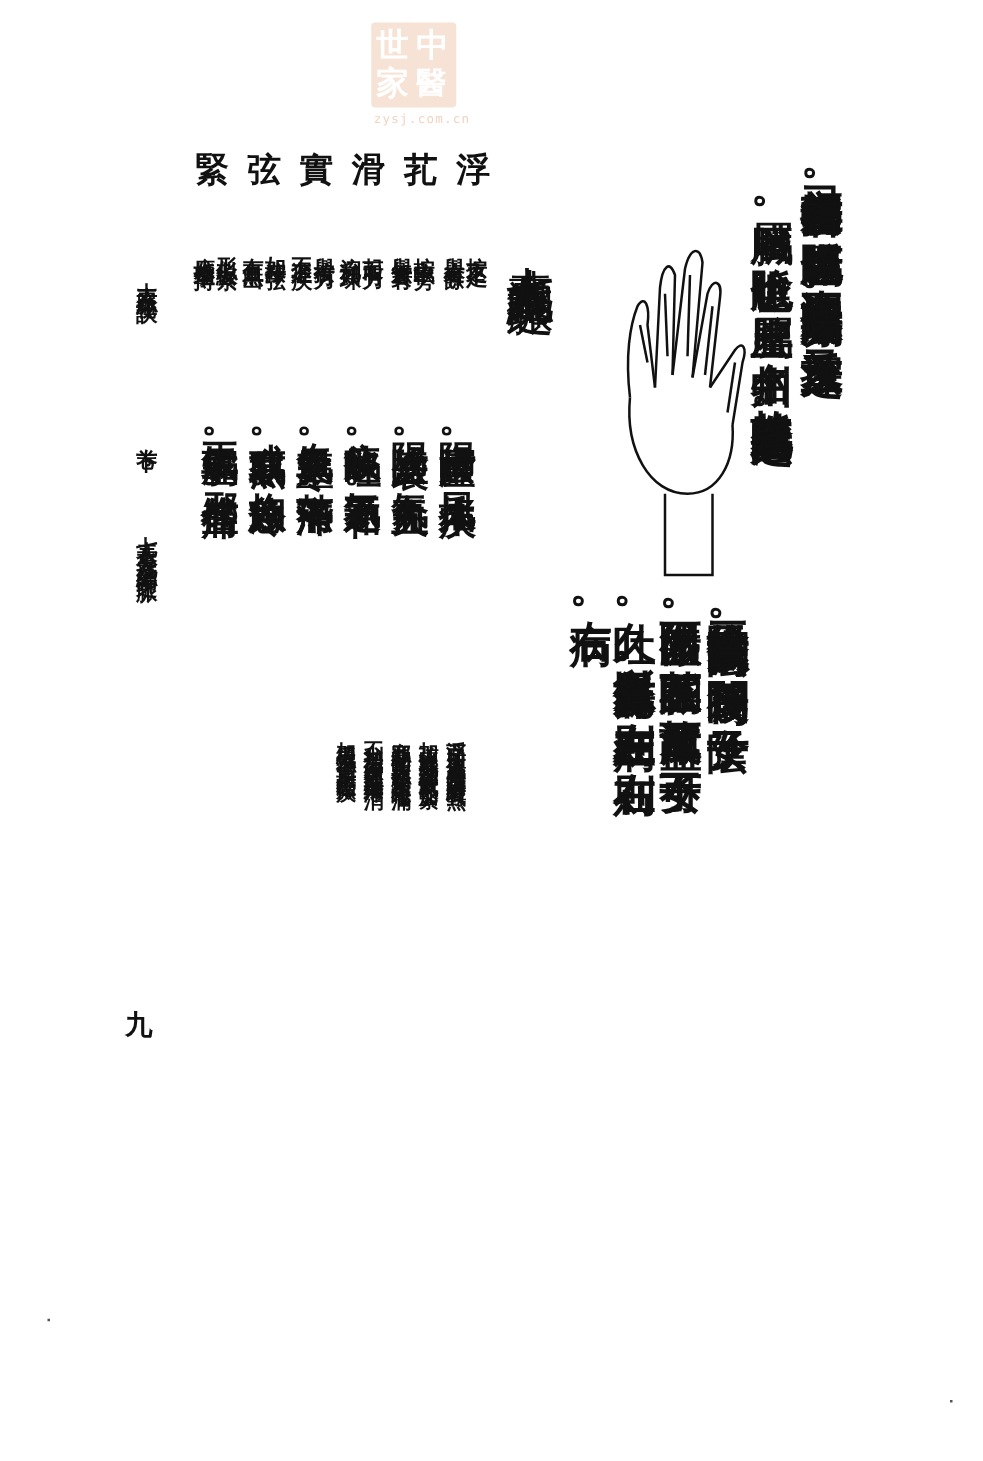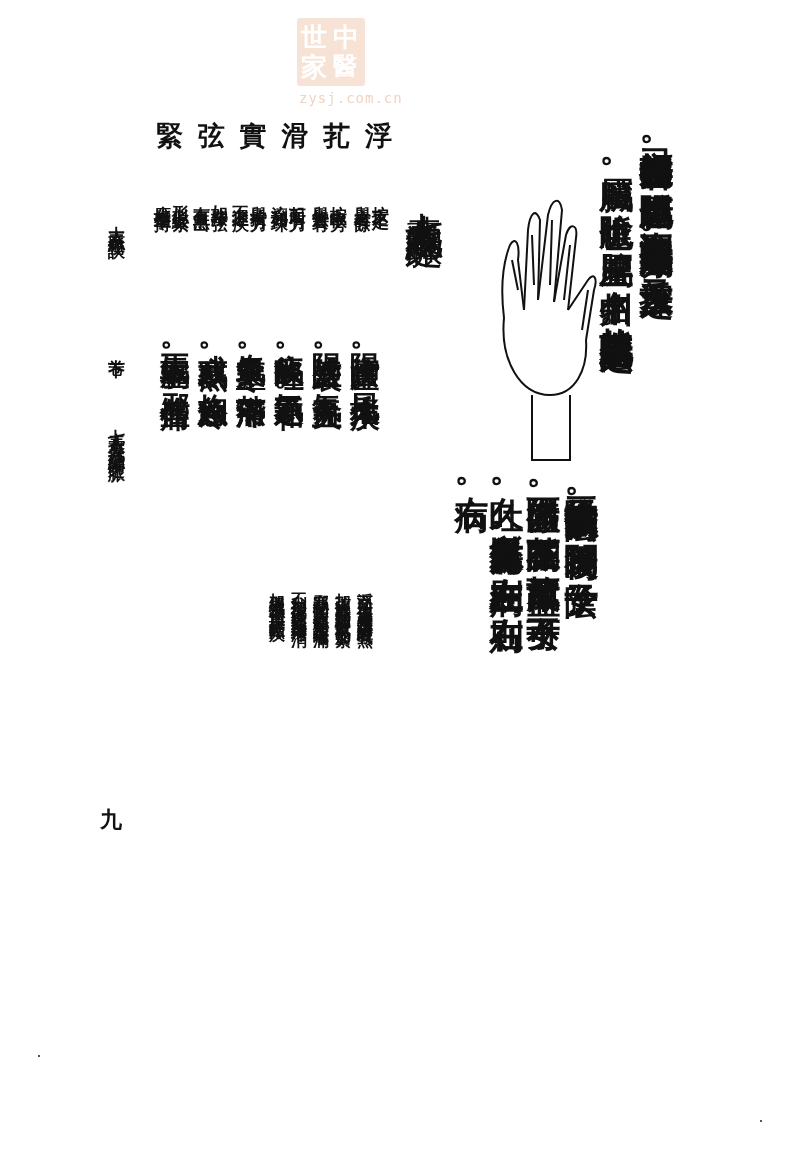--- a/index.html
+++ b/index.html
@@ -9,21 +9,21 @@
          white-space:pre; line-height:1; }
   .big { font-size:34px; letter-spacing:1px; font-weight:bold; }
   .title { font-size:38px; letter-spacing:2px; }
   .pulse { font-size:27px; font-weight:bold; letter-spacing:14px; }
   .small { font-size:17px; font-weight:bold; letter-spacing:3px; }
   .note { font-size:16px; font-weight:bold; letter-spacing:3px; }
   .side { font-size:17px; font-weight:bold; letter-spacing:4px; }
   .watermark { position:absolute; left:297px; top:18px; width:70px; height:70px; }
   .wm-box { position:absolute; left:0; top:0; width:68px; height:68px; background:#f7e3d6; border-radius:3px; }
   .wm-txt { position:absolute; color:#fff; font-size:26px; font-weight:bold; line-height:1; }
-  .wm-url { position:absolute; left:2px; top:72px; font-size:14px; color:#f0d4c3; letter-spacing:1px;
+  .wm-url { position:absolute; left:2px; top:72px; font-size:10px; color:#f0d4c3; letter-spacing:1px;
             font-family:"DejaVu Sans Mono", monospace; }
   .pagenum { position:absolute; left:100px; top:805px; font-size:22px; font-weight:bold; }
   .hand { position:absolute; left:490px; top:190px; }
   .speck { position:absolute; width:2px; height:2px; background:#555; }
 </style>
 </head>
 <body>
 
 <div class="watermark">
   <div class="wm-box"></div>

